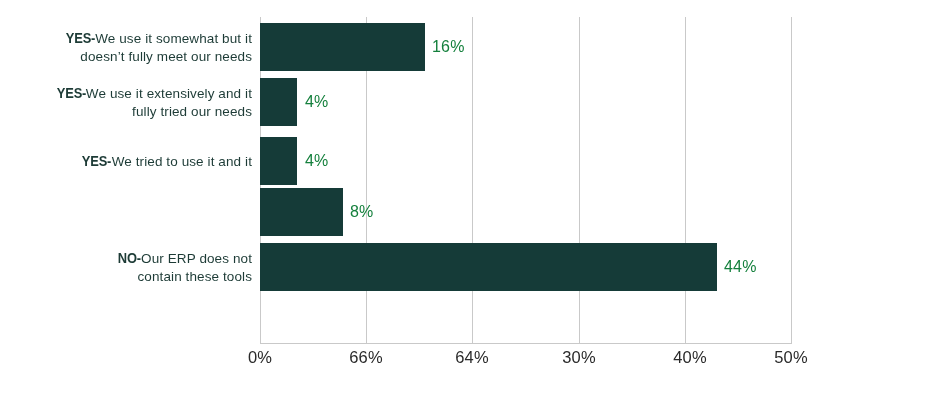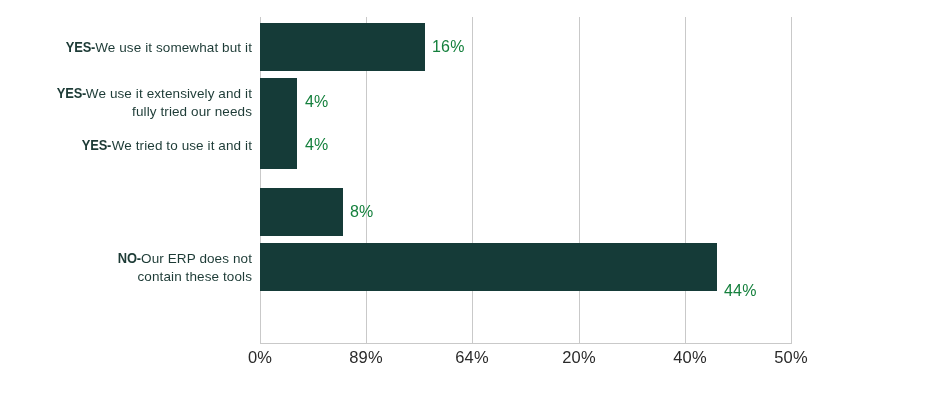--- a/index.html
+++ b/index.html
@@ -150,39 +150,40 @@
     <div class="gridline" style="left:531px;"></div>
   </div>
 
   <div class="axis-line"></div>
 
   <div class="rows">
 
     <div class="row" style="top:6px;height:48px;">
       <div class="cat-label">
         <span class="lead">YES-</span><span>We use it somewhat but it</span><br>
+        <span>doesn’t fully meet our needs</span>
       </div>
       <div class="bar-track" style="width:531px;">
         <div class="bar" style="width:164.6px;"></div>
         <div class="bar-value" style="left:172px;">16%</div>
       </div>
     </div>
 
     <div class="row" style="top:61px;height:48px;">
       <div class="cat-label">
         <span class="lead">YES-</span><span>We use it extensively and it</span><br>
         <span>fully tried our needs</span>
       </div>
       <div class="bar-track" style="width:531px;">
         <div class="bar" style="width:37.2px;"></div>
         <div class="bar-value" style="left:45px;">4%</div>
       </div>
     </div>
 
-    <div class="row" style="top:104px;height:48px;">
+    <div class="row" style="top:120px;height:48px;">
       <div class="cat-label">
         <span class="lead">YES-</span><span>We tried to use it and it</span><br>
       </div>
       <div class="bar-track" style="width:531px;">
         <div class="bar" style="width:37.2px;"></div>
         <div class="bar-value" style="left:45px;">4%</div>
       </div>
     </div>
 
     <div class="row" style="top:171px;height:48px;">
@@ -192,29 +193,29 @@
       </div>
     </div>
 
     <div class="row" style="top:226px;height:48px;">
       <div class="cat-label">
         <span class="lead">NO-</span><span>Our ERP does not</span><br>
         <span>contain these tools</span>
       </div>
       <div class="bar-track" style="width:531px;">
         <div class="bar" style="width:456.7px;"></div>
-        <div class="bar-value" style="left:464px;margin-top:24px;">44%</div>
+        <div class="bar-value" style="left:464px;">44%</div>
       </div>
     </div>
 
 
   </div>
 
   <div class="xticks">
     <div class="xtick" style="left:0px;">0%</div>
-    <div class="xtick" style="left:106px;">89%</div>
+    <div class="xtick" style="left:106px;">66%</div>
     <div class="xtick" style="left:212px;">64%</div>
-    <div class="xtick" style="left:319px;">20%</div>
+    <div class="xtick" style="left:319px;">30%</div>
     <div class="xtick" style="left:430px;">40%</div>
     <div class="xtick" style="left:531px;">50%</div>
   </div>
 
 </div>
 
 </body></html>

